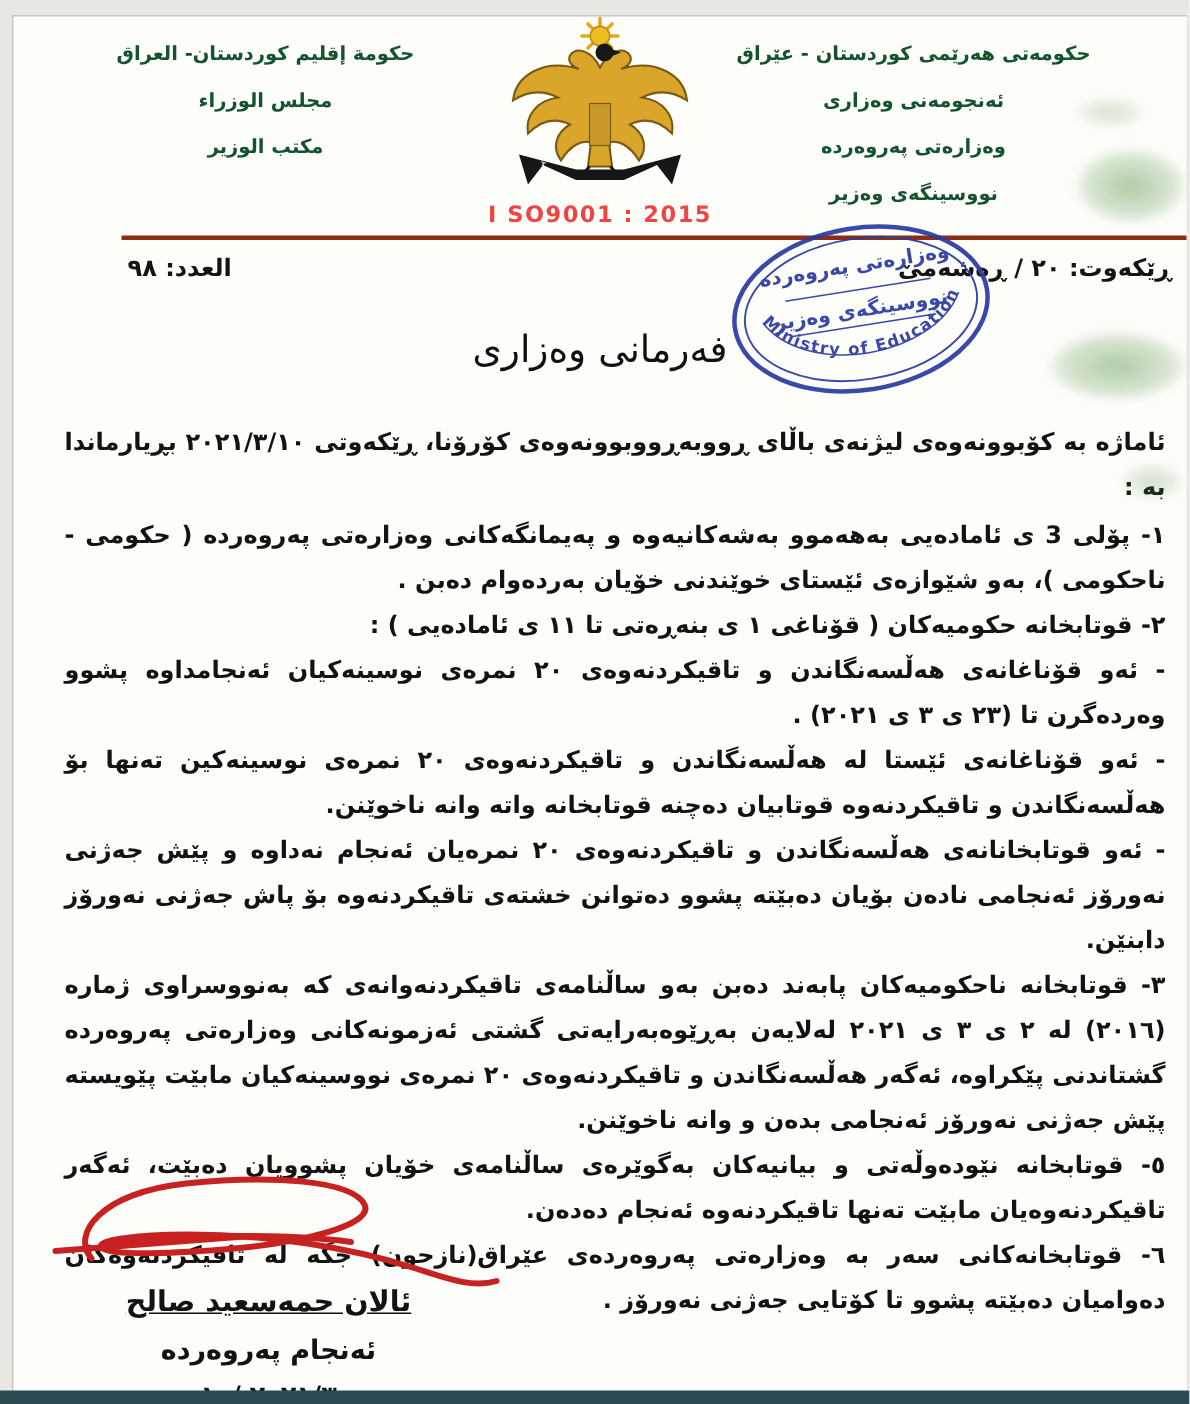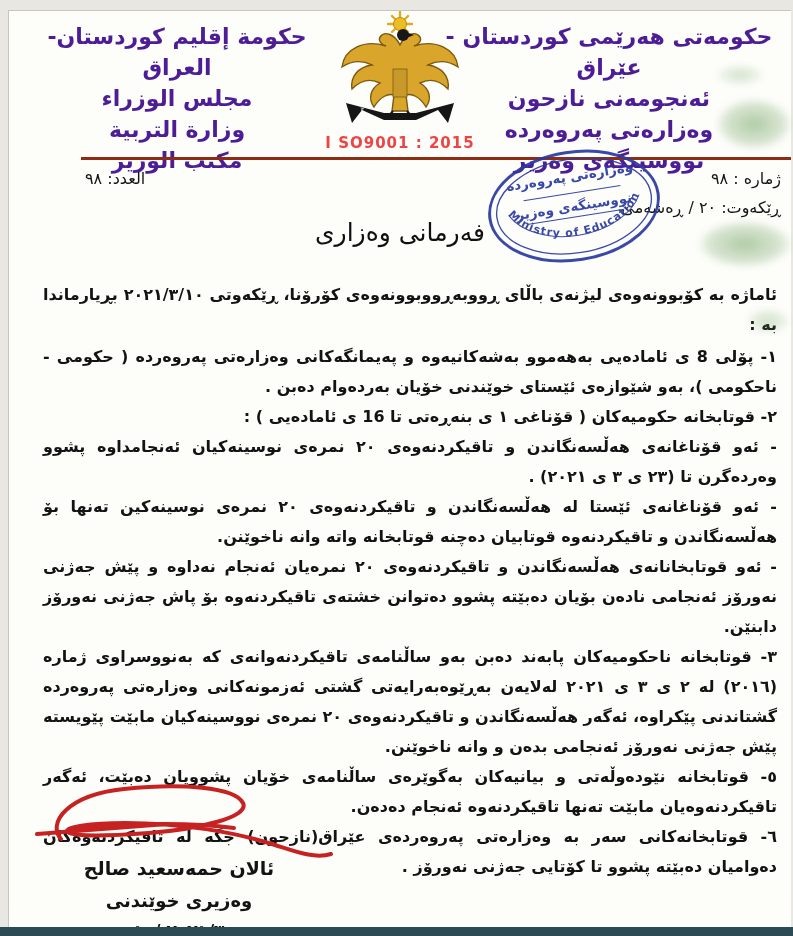--- a/index.html
+++ b/index.html
@@ -9,76 +9,75 @@
     font-family:"DejaVu Sans", sans-serif;
     direction:rtl;
   }
   .page{
     position:absolute;left:8px;top:10px;width:783px;height:926px;
     background:#fdfdfa;
     border-left:1px solid #c7c6c0;border-top:1px solid #c7c6c0;
     box-sizing:border-box;
   }
   
-  .hdr{position:absolute;top:10px;font-size:22px;font-weight:bold;line-height:31px;
-       color:#4c1d95;text-align:center;direction:rtl;}
+  .hdr{position:absolute;top:10px;font-size:13px;font-weight:bold;line-height:31px;
+       color:#14532d;text-align:center;direction:rtl;}
   .hdr-right{right:8px;width:348px;}
   .hdr-left{left:18px;width:300px;direction:rtl;}
   .emblem{position:absolute;top:0px;left:50%;transform:translateX(-50%);}
   .iso{position:absolute;top:123px;left:0;width:100%;text-align:center;
        font-size:15px;font-weight:bold;letter-spacing:1px;color:#ef4444;}
   .rule{position:absolute;top:146px;left:72px;right:0;height:3px;background:#8e2d13;}
   
-  .refs{position:absolute;font-size:16px;font-weight:normal;line-height:29px;
+  .refs{position:absolute;font-size:16px;font-weight:bold;line-height:29px;
         color:#141414;direction:rtl;text-align:right;}
   .refs-right{top:153px;right:10px;}
   .refs-left{top:153px;left:76px;}
   .stamp{position:absolute;top:134px;left:474px;opacity:.93;}
   .title{position:absolute;top:207px;left:0;width:100%;text-align:center;
          font-size:25px;font-weight:normal;color:#101010;}
   
   .bodytext{
     position:absolute;top:269px;right:14px;left:34px;
     direction:rtl;text-align:justify;
     font-size:16px;font-weight:bold;line-height:30px;color:#131313;
   }
   .bodytext p{margin:0 0 0 0;}
   .bodytext p.intro{margin-bottom:2px;}
   
   .sig-scribble{position:absolute;left:20px;top:766px;}
   .sig-block{position:absolute;left:44px;top:846px;width:252px;text-align:center;
              font-weight:bold;color:#131313;direction:rtl;}
-  .sig-name{font-size:19px;}
+  .sig-name{font-size:19px;text-decoration:underline;}
   .sig-role{font-size:18px;margin-top:11px;}
   .sig-date{font-size:17px;margin-top:10px;direction:ltr;}
   
   .bottom-bar{position:absolute;left:0;right:0;bottom:0;height:9px;background:#2b4a54;}
   .green-mark{position:absolute;filter:blur(3px);border-radius:50%;
               background:radial-gradient(ellipse at center, rgba(112,162,96,.55) 0%, rgba(112,162,96,.25) 55%, rgba(112,162,96,0) 75%);}
   .gm1{top:88px;right:0px;width:74px;height:50px;}
   .gm2{top:210px;right:0px;width:92px;height:46px;}
   .gm3{top:298px;right:2px;width:42px;height:24px;opacity:.55;}
   .gm4{top:54px;right:28px;width:46px;height:20px;opacity:.5;}
 </style>
 </head>
 <body>
 
 <div class="page">
 
   <div class="hdr hdr-right">
     <div>حکومەتی هەرێمی کوردستان - عێراق</div>
-    <div>ئەنجومەنی نازحون</div>
+    <div>ئەنجومەنی وەزاری</div>
     <div>وەزارەتی پەروەردە</div>
     <div>نووسینگەی وەزیر</div>
   </div>
 
   <div class="hdr hdr-left">
     <div>حكومة إقليم كوردستان- العراق</div>
     <div>مجلس الوزراء</div>
-    <div>وزارة التربية</div>
     <div>مكتب الوزير</div>
   </div>
 
   <svg class="emblem" width="136" height="122" viewBox="0 0 136 122">
 
     <g>
       <g stroke="#e2ab1d" stroke-width="2.4" stroke-linecap="round">
         <line x1="68" y1="1" x2="68" y2="6"></line>
         <line x1="68" y1="20" x2="68" y2="25"></line>
         <line x1="56" y1="13" x2="61" y2="13"></line>
@@ -114,21 +113,20 @@
         <textPath href="#ribArc" startOffset="4%">KURDISTAN REGIONAL GOVERNMENT</textPath>
       </text>
     </g>
   </svg>
 
   <div class="iso">I SO9001 : 2015</div>
 
   <div class="rule"></div>
 
   <div class="refs refs-right">
-    <div>ژمارە : ٩٨</div>
     <div>ڕێکەوت: ٢٠ / ڕەشەمێ</div>
   </div>
   <div class="refs refs-left">
     <div>العدد: ٩٨</div>
   </div>
 
   <svg class="stamp" width="182" height="122" viewBox="0 0 182 122">
     <g transform="rotate(-9 91 61)" stroke="#2c3ba2" fill="none">
       <ellipse cx="91" cy="61" rx="85" ry="54" stroke-width="3"></ellipse>
       <ellipse cx="91" cy="61" rx="78" ry="47" stroke-width="1.3"></ellipse>
@@ -142,22 +140,22 @@
           <textPath href="#stArcBottom" startOffset="50%" text-anchor="middle">Ministry of Education</textPath>
         </text>
       </g>
     </g>
   </svg>
 
   <div class="title">فەرمانی وەزاری</div>
 
   <div class="bodytext">
     <p class="intro">ئاماژە بە کۆبوونەوەی لیژنەی باڵای ڕووبەڕووبوونەوەی کۆرۆنا، ڕێکەوتی ٢٠٢١/٣/١٠ بڕیارماندا بە :</p>
-    <p>١- پۆلی 8 ی ئامادەیی بەهەموو بەشەکانیەوە و پەیمانگەکانی وەزارەتی پەروەردە ( حکومی - ناحکومی )، بەو شێوازەی ئێستای خوێندنی خۆیان بەردەوام دەبن .</p>
-    <p>٢- قوتابخانە حکومیەکان ( قۆناغی ١ ی بنەڕەتی تا 16 ی ئامادەیی ) :</p>
+    <p>١- پۆلی 3 ی ئامادەیی بەهەموو بەشەکانیەوە و پەیمانگەکانی وەزارەتی پەروەردە ( حکومی - ناحکومی )، بەو شێوازەی ئێستای خوێندنی خۆیان بەردەوام دەبن .</p>
+    <p>٢- قوتابخانە حکومیەکان ( قۆناغی ١ ی بنەڕەتی تا ١١ ی ئامادەیی ) :</p>
     <p>- ئەو قۆناغانەی هەڵسەنگاندن و تاقیکردنەوەی ٢٠ نمرەی نوسینەکیان ئەنجامداوە پشوو وەردەگرن تا (٢٣ ی ٣ ی ٢٠٢١) .</p>
     <p>- ئەو قۆناغانەی ئێستا لە هەڵسەنگاندن و تاقیکردنەوەی ٢٠ نمرەی نوسینەکین تەنها بۆ هەڵسەنگاندن و تاقیکردنەوە قوتابیان دەچنە قوتابخانە واتە وانە ناخوێنن.</p>
     <p>- ئەو قوتابخانانەی هەڵسەنگاندن و تاقیکردنەوەی ٢٠ نمرەیان ئەنجام نەداوە و پێش جەژنی نەورۆز ئەنجامی نادەن بۆیان دەبێتە پشوو دەتوانن خشتەی تاقیکردنەوە بۆ پاش جەژنی نەورۆز دابنێن.</p>
     <p>٣- قوتابخانە ناحکومیەکان پابەند دەبن بەو ساڵنامەی تاقیکردنەوانەی کە بەنووسراوی ژمارە (٢٠١٦) لە ٢ ی ٣ ی ٢٠٢١ لەلایەن بەڕێوەبەرایەتی گشتی ئەزمونەکانی وەزارەتی پەروەردە گشتاندنی پێکراوە، ئەگەر هەڵسەنگاندن و تاقیکردنەوەی ٢٠ نمرەی نووسینەکیان مابێت پێویستە پێش جەژنی نەورۆز ئەنجامی بدەن و وانە ناخوێنن.</p>
     <p>٥- قوتابخانە نێودەوڵەتی و بیانیەکان بەگوێرەی ساڵنامەی خۆیان پشوویان دەبێت، ئەگەر تاقیکردنەوەیان مابێت تەنها تاقیکردنەوە ئەنجام دەدەن.</p>
     <p>٦- قوتابخانەکانی سەر بە وەزارەتی پەروەردەی عێراق(نازحون) جگە لە تاقیکردنەوەکان دەوامیان دەبێتە پشوو تا کۆتایی جەژنی نەورۆز .</p>
   </div>
 
   <svg class="sig-scribble" width="320" height="96" viewBox="0 0 320 96">
     <g stroke="#c62222" stroke-width="4" fill="none" stroke-linecap="round">
@@ -165,21 +163,21 @@
                C221 40 170 52 120 56 C80 59 46 60 39 55
                C33 50 62 46 96 46 C152 46 206 55 246 68
                C268 75 286 82 302 77"></path>
       <path d="M8 57 L138 47"></path>
       <path d="M40 53 C90 46 160 45 205 51"></path>
     </g>
   </svg>
 
   <div class="sig-block">
     <div class="sig-name">ئالان حمەسعید صالح</div>
-    <div class="sig-role">وەزیری خوێندنی</div>
+    <div class="sig-role">ئەنجام پەروەردە</div>
     <div class="sig-date">٢٠٢١/٣ /١٠</div>
   </div>
 
   <div class="green-mark gm1"></div>
   <div class="green-mark gm2"></div>
   <div class="green-mark gm3"></div>
   <div class="green-mark gm4"></div>
 
 </div>
 

